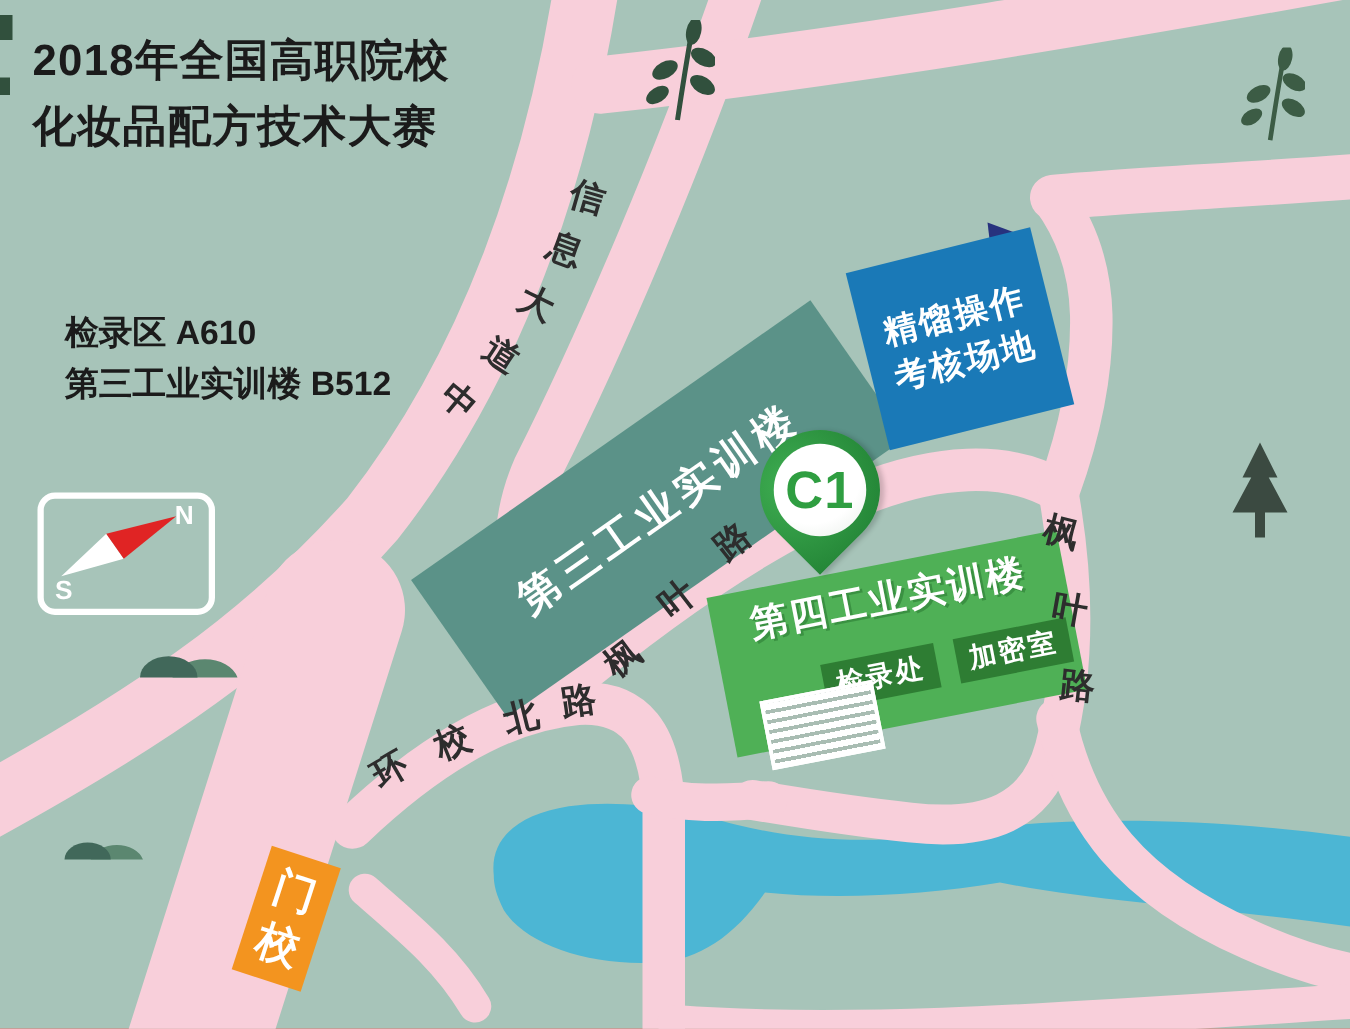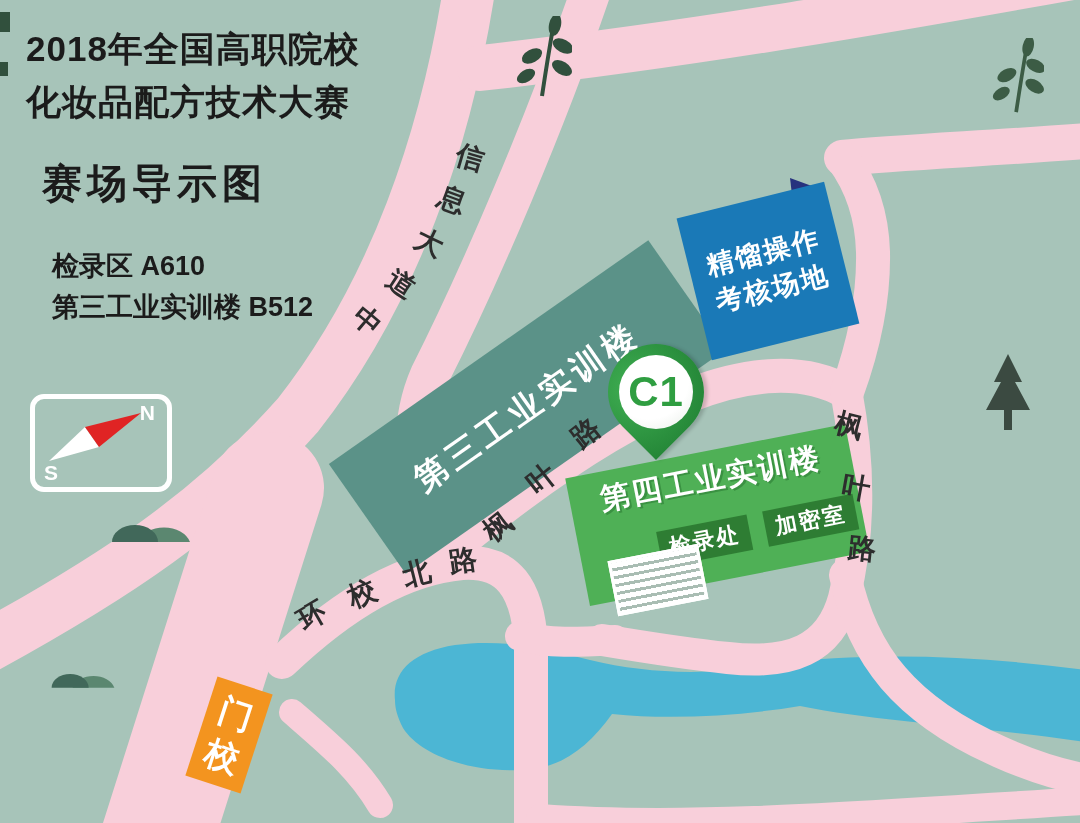--- a/index.html
+++ b/index.html
@@ -102,21 +102,20 @@
       <path stroke-width="28" d="M 540,818 C 700,830 900,812 1100,800"></path>
     </g>
 
     <polygon points="790,178 820,189 793,203" fill="#27327e"></polygon>
   </svg>
 
   <div class="title">
     <div>2018年全国高职院校</div>
     <div>化妆品配方技术大赛</div>
   </div>
-  <div class="subtitle">赛场导示图</div>
   <div class="legend">
     <div>检录区 A610</div>
     <div>第三工业实训楼 B512</div>
   </div>
 
   <div class="compass">
     <svg width="122" height="78" viewBox="0 0 122 78" style="position:absolute;left:0;top:0;">
       <polygon points="14,62 50,28 64,48" fill="#ffffff"></polygon>
       <polygon points="50,28 106,14 64,48" fill="#e02424"></polygon>
     </svg>

